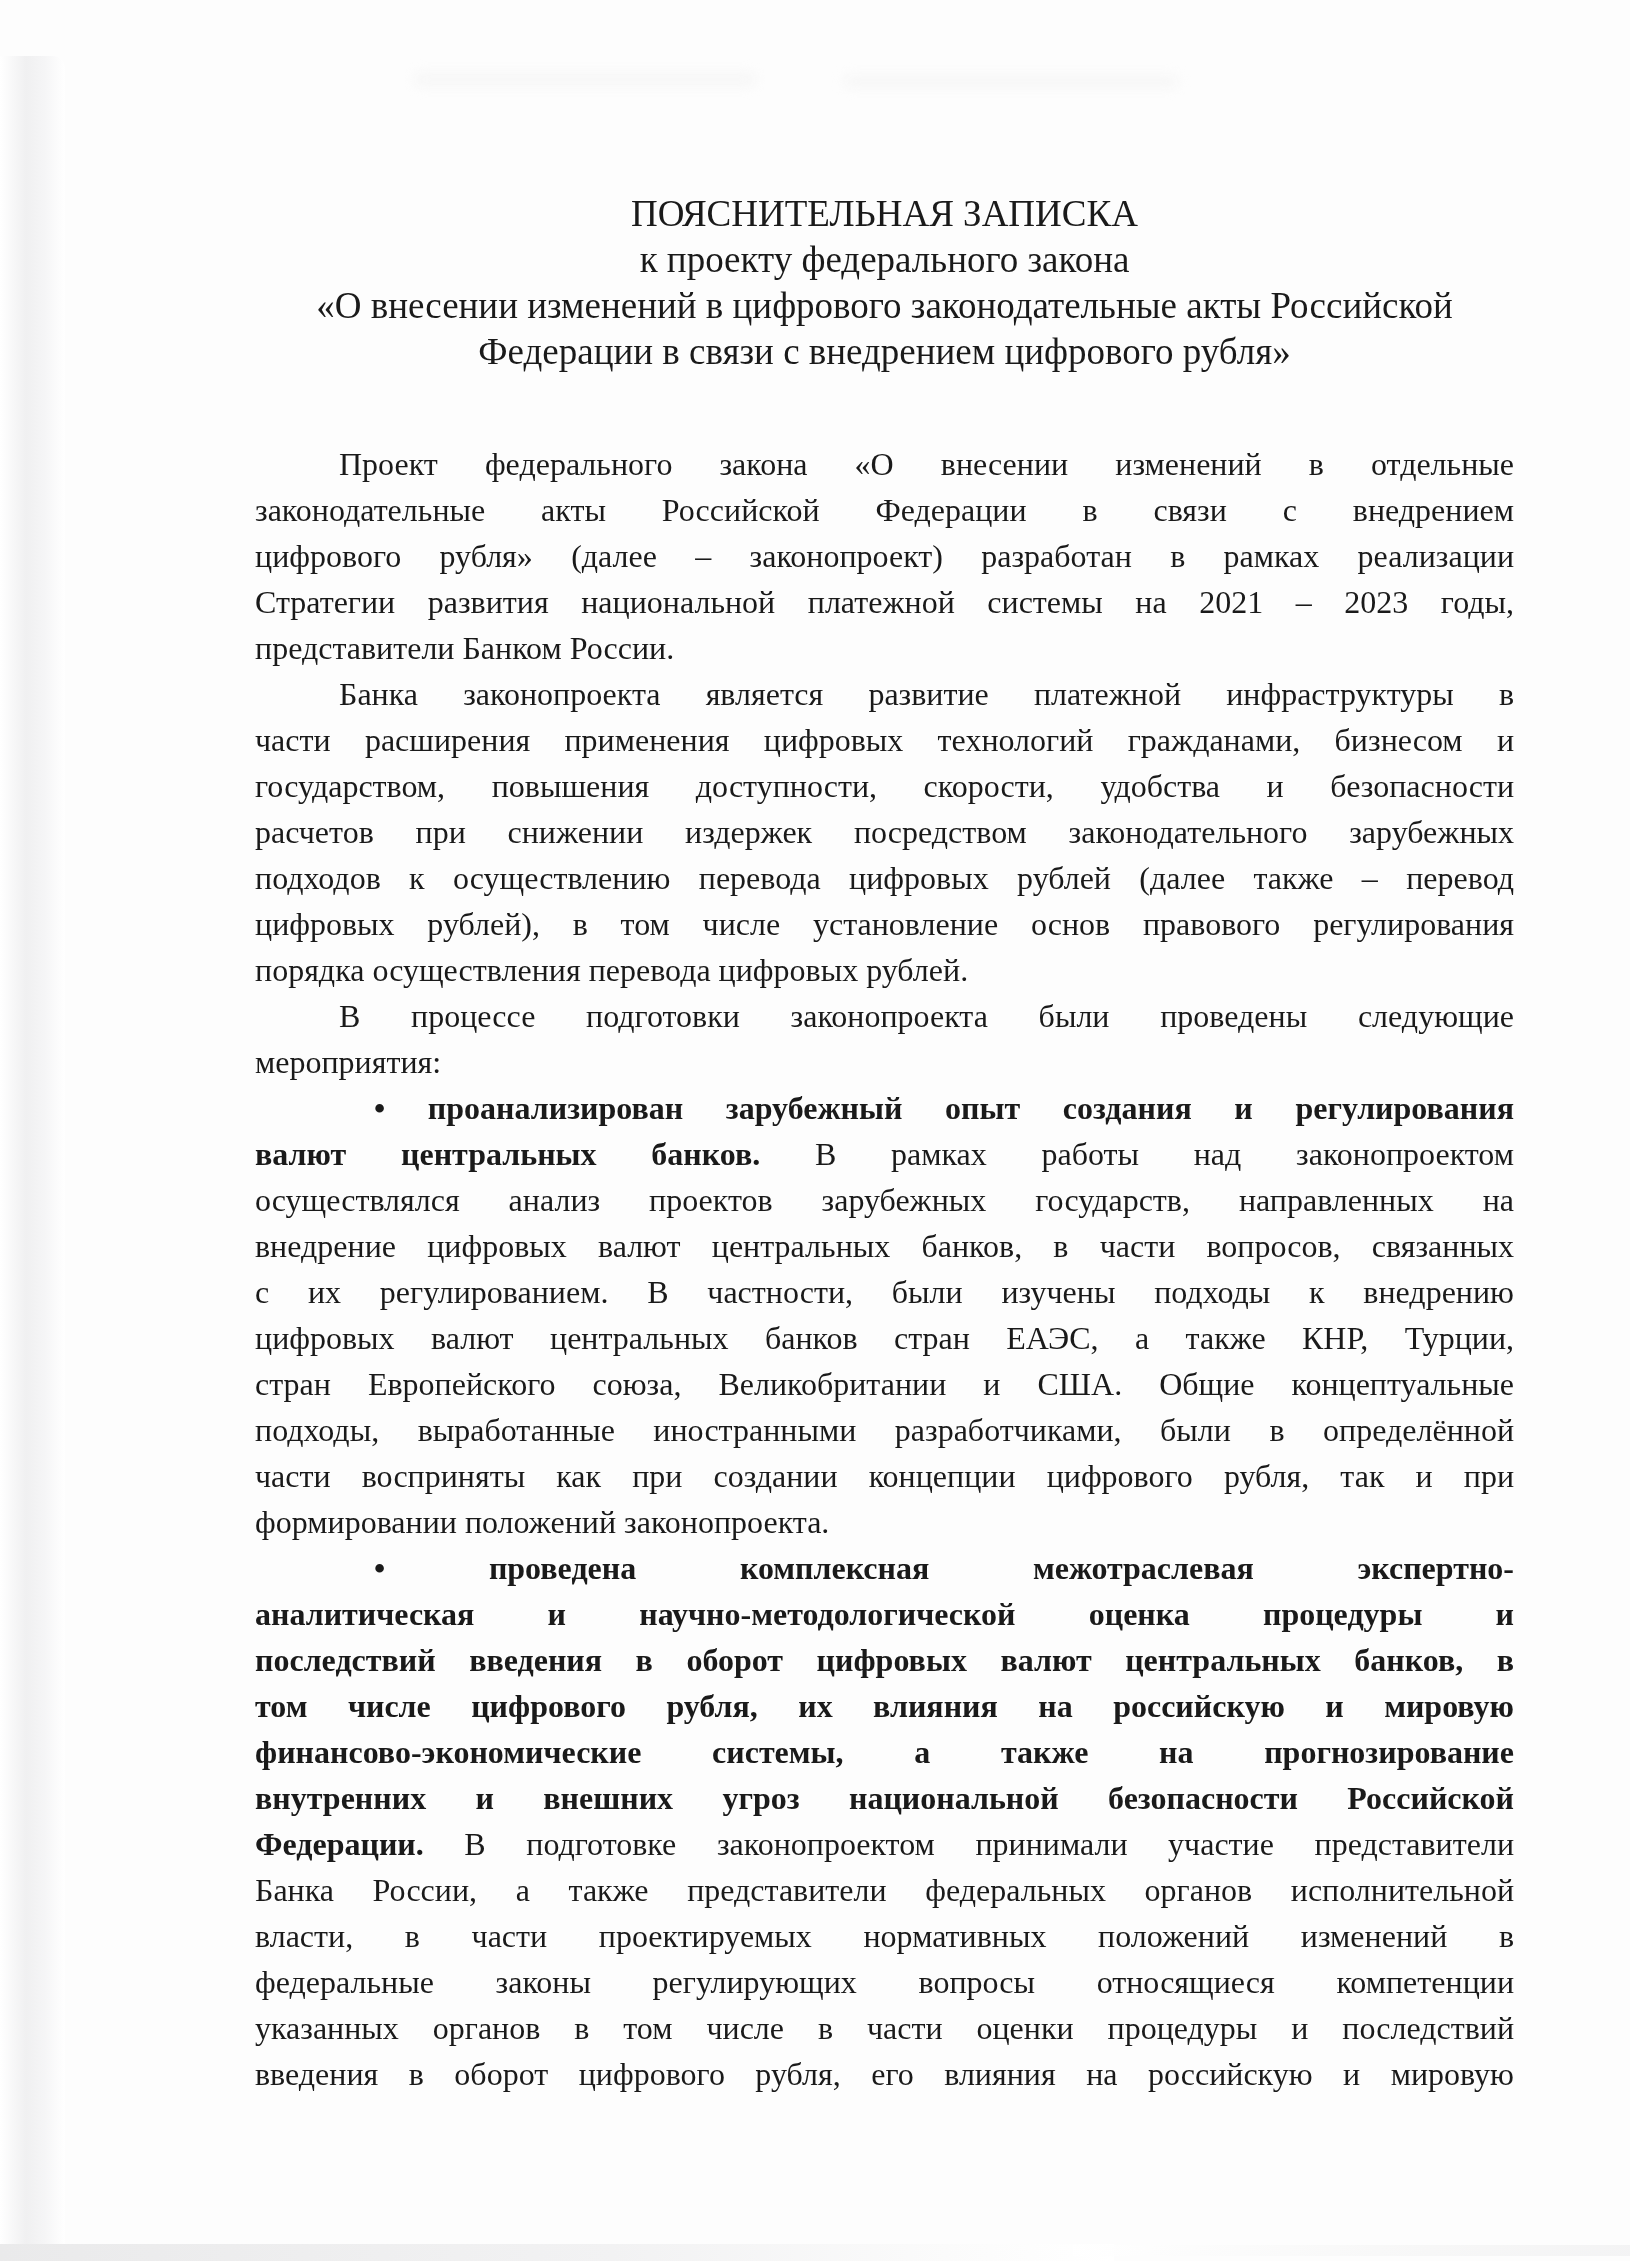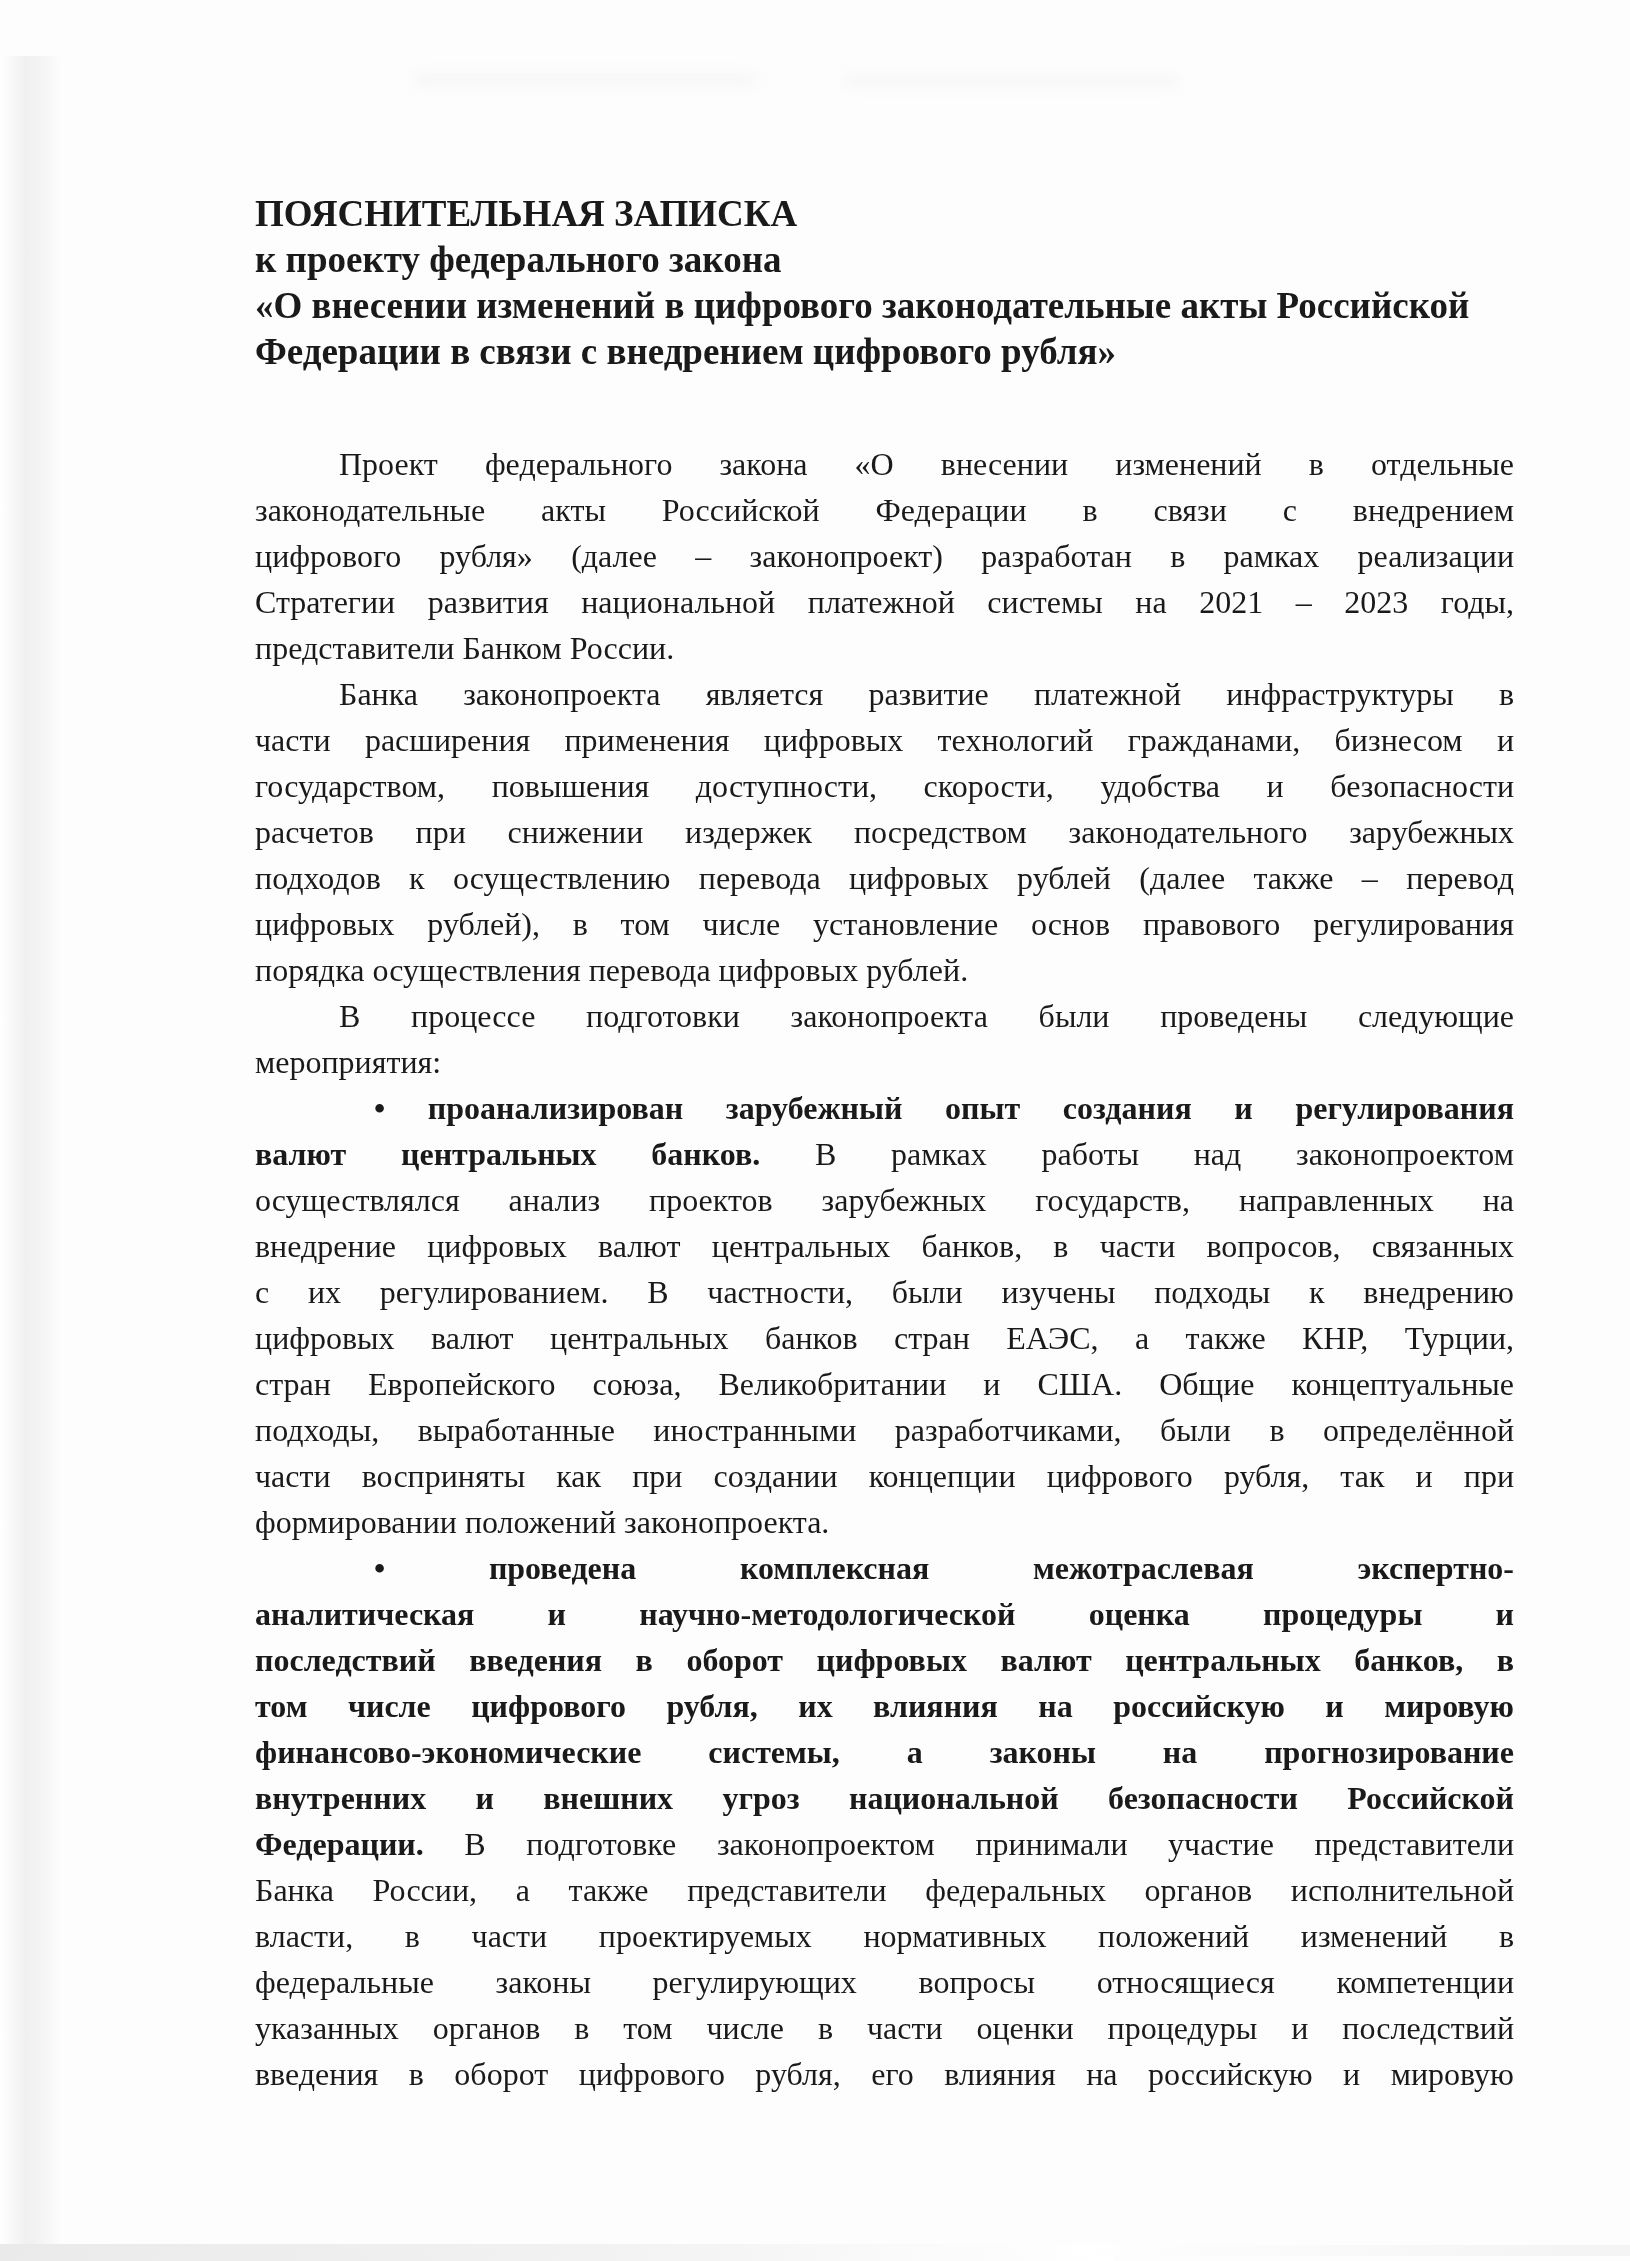--- a/index.html
+++ b/index.html
@@ -36,23 +36,24 @@
   .ghost { position: absolute; background: #f6f6f6; filter: blur(5.6px); border-radius: 8px; }
   .ghost-1 { left: 414px; top: 73px; width: 342px; height: 12.7px; }
   .ghost-2 { left: 844px; top: 76px; width: 334px; height: 11px; }
 
   .content {
     position: absolute;
     left: 255px; top: 191px;
     width: 1259px;
   }
   .title-line {
-    font-weight: bold;
+    font-weight: normal;
     font-size: 37px;
     line-height: 46px;
+    text-align: center;
     white-space: nowrap;
   }
   .doc-body {
     margin-top: 66px;
     font-size: 32px;
     line-height: 46px;
   }
   .line {
     text-align: justify;
     text-align-last: justify;
@@ -110,21 +111,21 @@
           <div class="line"><span class="seg">стран Европейского союза, Великобритании и США. Общие концептуальные</span></div>
           <div class="line"><span class="seg">подходы, выработанные иностранными разработчиками, были в определённой</span></div>
           <div class="line"><span class="seg">части восприняты как при создании концепции цифрового рубля, так и при</span></div>
           <div class="line line-last"><span class="seg">формировании положений законопроекта.</span></div>
         </div>
         <div class="paragraph bullet">
           <div class="line line-first"><span class="seg bold">• проведена комплексная межотраслевая экспертно-</span></div>
           <div class="line"><span class="seg bold">аналитическая и научно-методологической оценка процедуры и</span></div>
           <div class="line"><span class="seg bold">последствий введения в оборот цифровых валют центральных банков, в</span></div>
           <div class="line"><span class="seg bold">том числе цифрового рубля, их влияния на российскую и мировую</span></div>
-          <div class="line"><span class="seg bold">финансово-экономические системы, а законы на прогнозирование</span></div>
+          <div class="line"><span class="seg bold">финансово-экономические системы, а также на прогнозирование</span></div>
           <div class="line"><span class="seg bold">внутренних и внешних угроз национальной безопасности Российской</span></div>
           <div class="line"><span class="seg bold">Федерации.</span><span class="seg"> В подготовке законопроектом принимали участие представители</span></div>
           <div class="line"><span class="seg">Банка России, а также представители федеральных органов исполнительной</span></div>
           <div class="line"><span class="seg">власти, в части проектируемых нормативных положений изменений в</span></div>
           <div class="line"><span class="seg">федеральные законы регулирующих вопросы относящиеся компетенции</span></div>
           <div class="line"><span class="seg">указанных органов в том числе в части оценки процедуры и последствий</span></div>
           <div class="line"><span class="seg">введения в оборот цифрового рубля, его влияния на российскую и мировую</span></div>
         </div>
       </div>
   </div>

